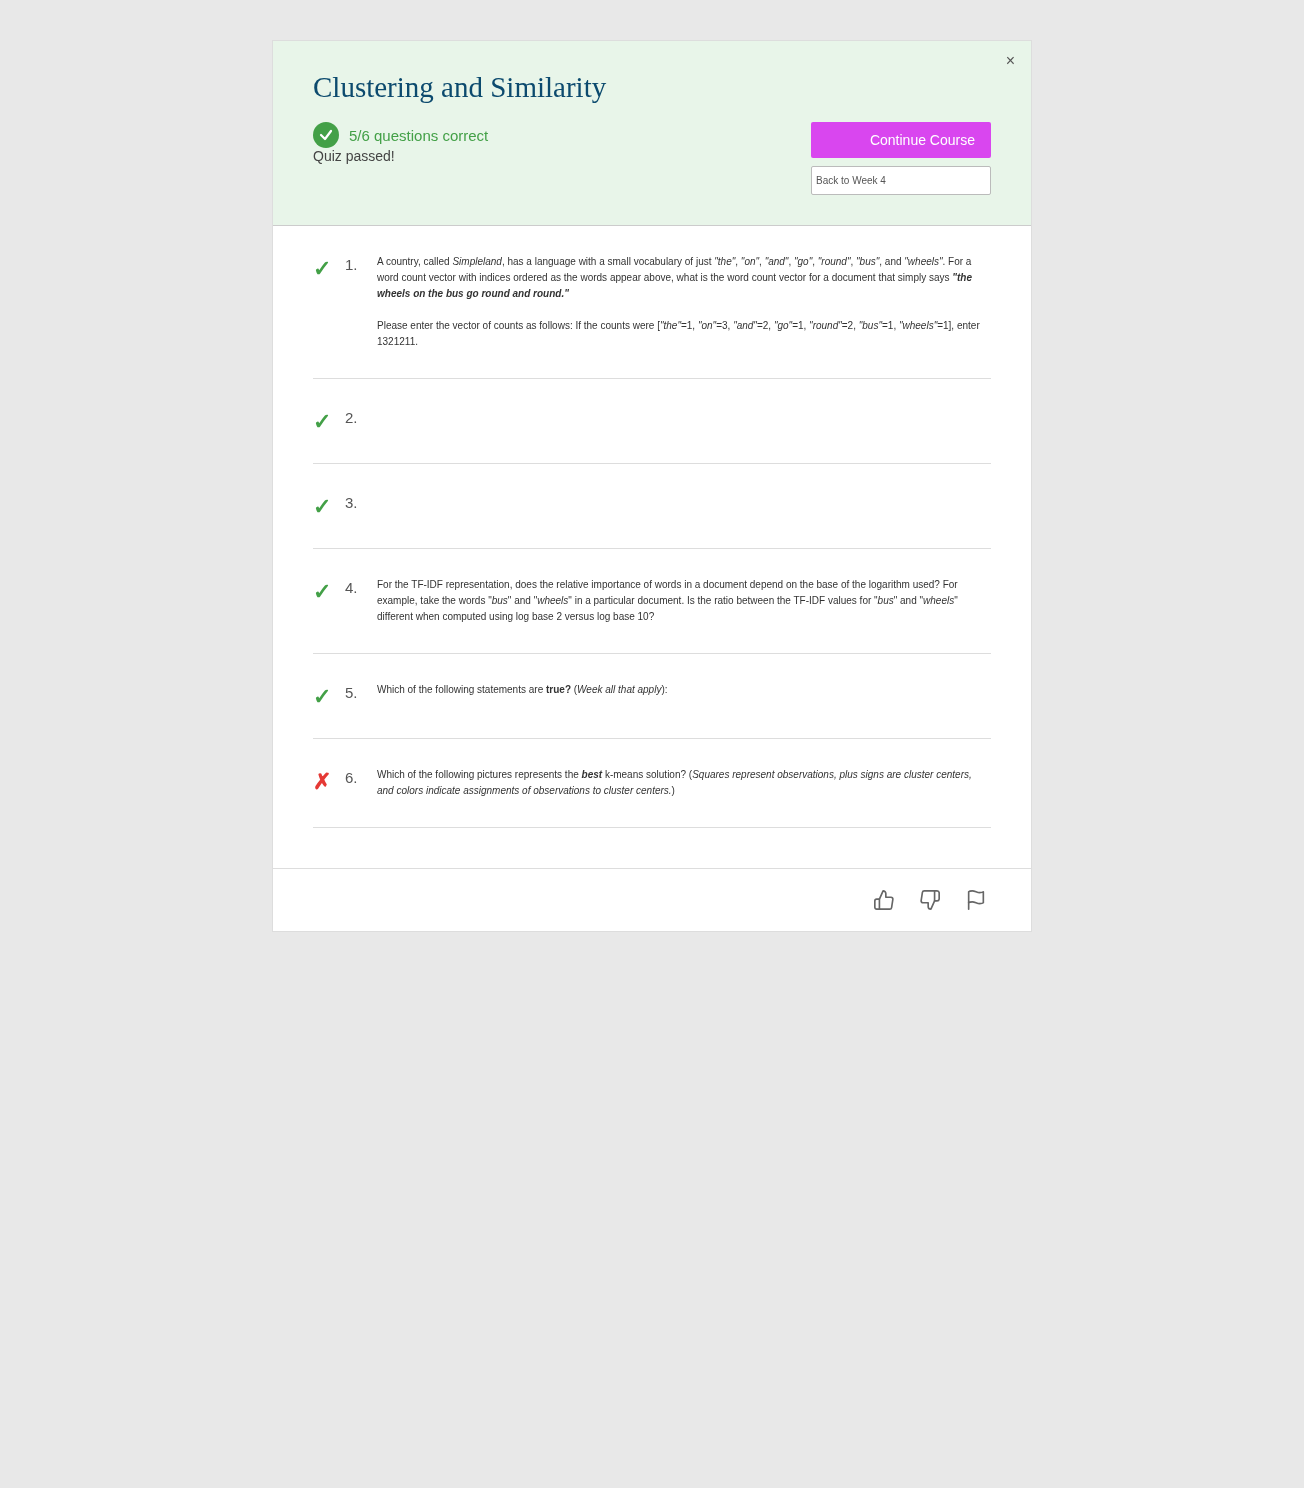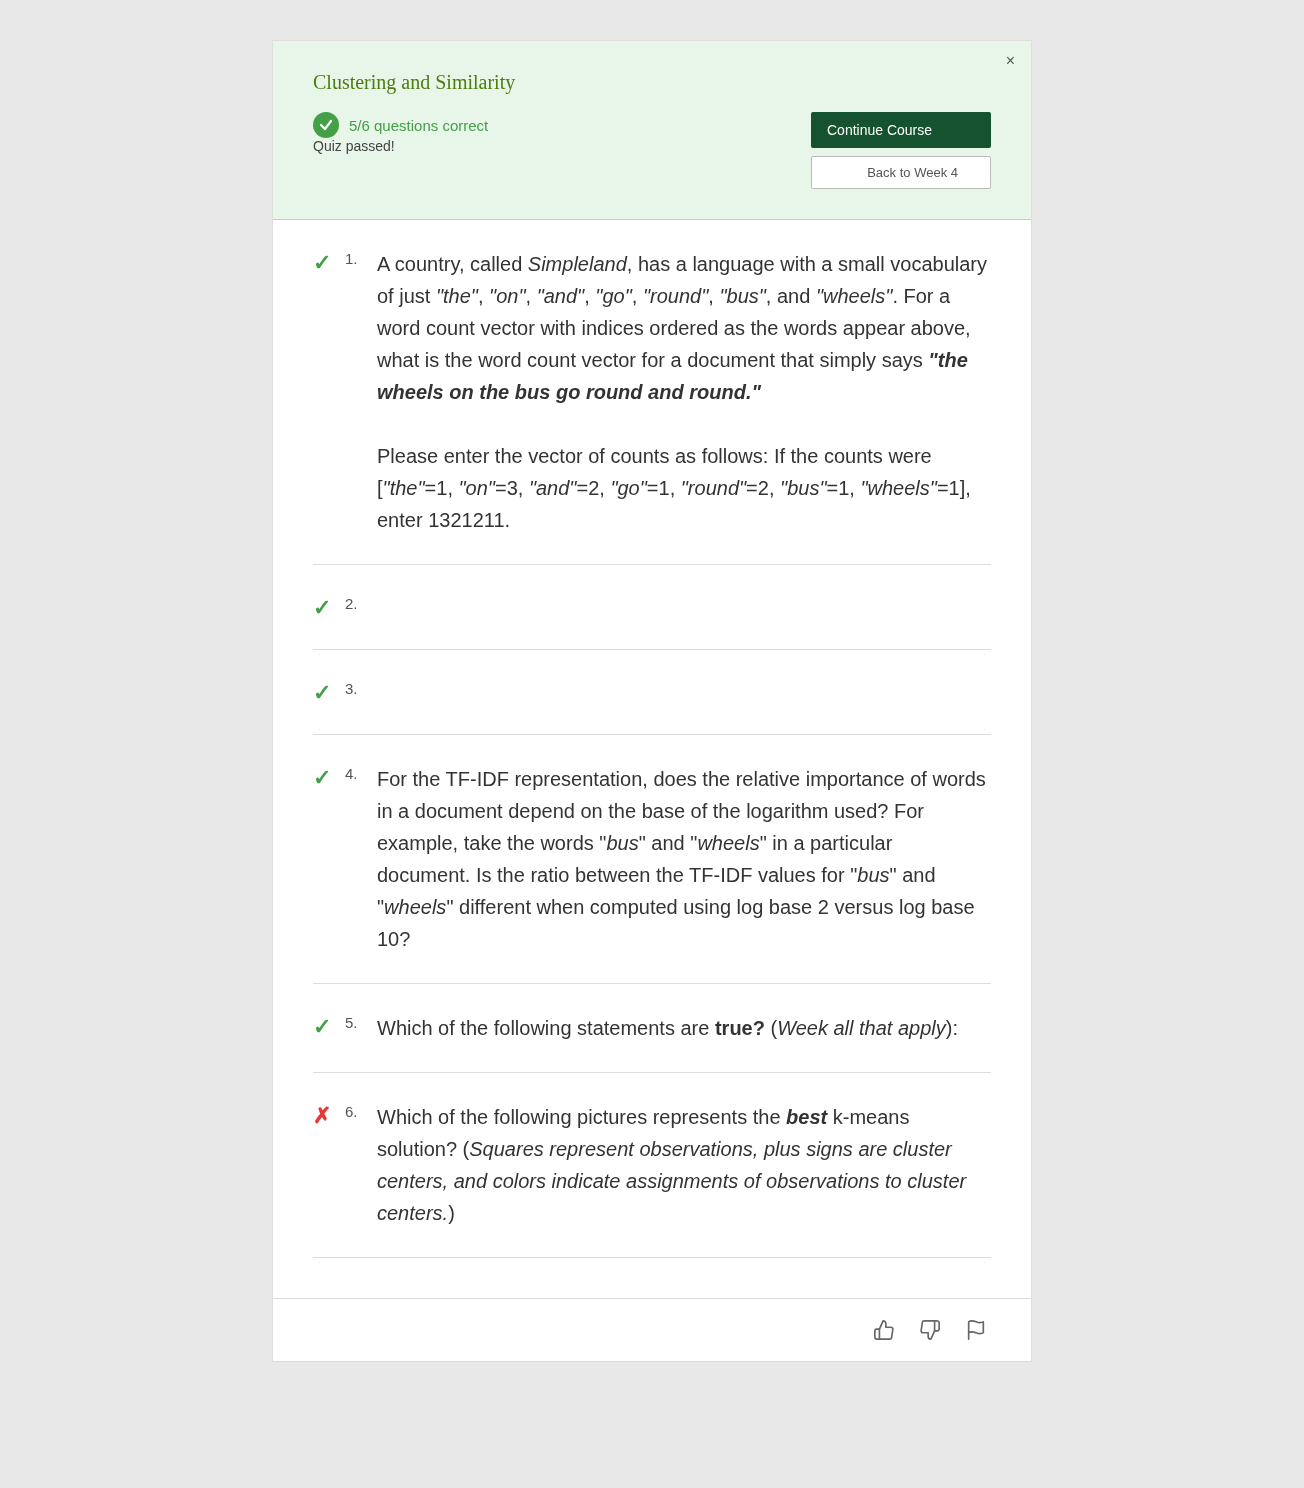--- a/index.html
+++ b/index.html
@@ -30,23 +30,23 @@
       top: 12px;
       right: 16px;
       font-size: 16px;
       color: #555;
       cursor: pointer;
       background: none;
       border: none;
       line-height: 1;
     }
     .header-title {
-      font-size: 20px;
+      font-size: 29px;
       font-weight: normal;
-      color: #4d7c0f;
+      color: #0c4a6e;
       margin-bottom: 18px;
       font-family: Georgia, serif;
     }
     .header-body {
       display: flex;
       justify-content: space-between;
       align-items: flex-start;
     }
     .score-section {
       display: flex;
@@ -82,39 +82,39 @@
       font-family: Arial, sans-serif;
     }
     .buttons-section {
       display: flex;
       flex-direction: column;
       gap: 8px;
       align-items: stretch;
       width: 180px;
     }
     .btn-continue {
-      background: #14532d;
+      background: #d946ef;
       color: #fff;
       border: none;
       padding: 10px 16px;
       font-size: 14px;
       cursor: pointer;
       font-family: Arial, sans-serif;
-      text-align: left;
+      text-align: right;
       border-radius: 2px;
     }
     .btn-back {
       background: #fff;
       color: #555;
       border: 1px solid #bbb;
-      padding: 8px 32px;
-      font-size: 13px;
-      cursor: pointer;
-      font-family: Arial, sans-serif;
-      text-align: right;
+      padding: 8px 4px;
+      font-size: 10px;
+      cursor: pointer;
+      font-family: Arial, sans-serif;
+      text-align: left;
       border-radius: 2px;
     }
     .questions-section {
       padding: 0 40px;
     }
     .question-item {
       display: flex;
       align-items: flex-start;
       padding: 28px 0;
       border-bottom: 1px solid #ddd;
@@ -141,21 +141,21 @@
     .q-number {
       width: 32px;
       flex-shrink: 0;
       font-size: 15px;
       color: #555;
       font-family: Arial, sans-serif;
       margin-top: 2px;
     }
     .q-text {
       flex: 1;
-      font-size: 20px;
+      font-size: 10px;
       line-height: 1.6;
       color: #333;
       font-family: Arial, sans-serif;
     }
     .q-text em {
       font-style: italic;
     }
     .q-text strong {
       font-weight: bold;
     }

